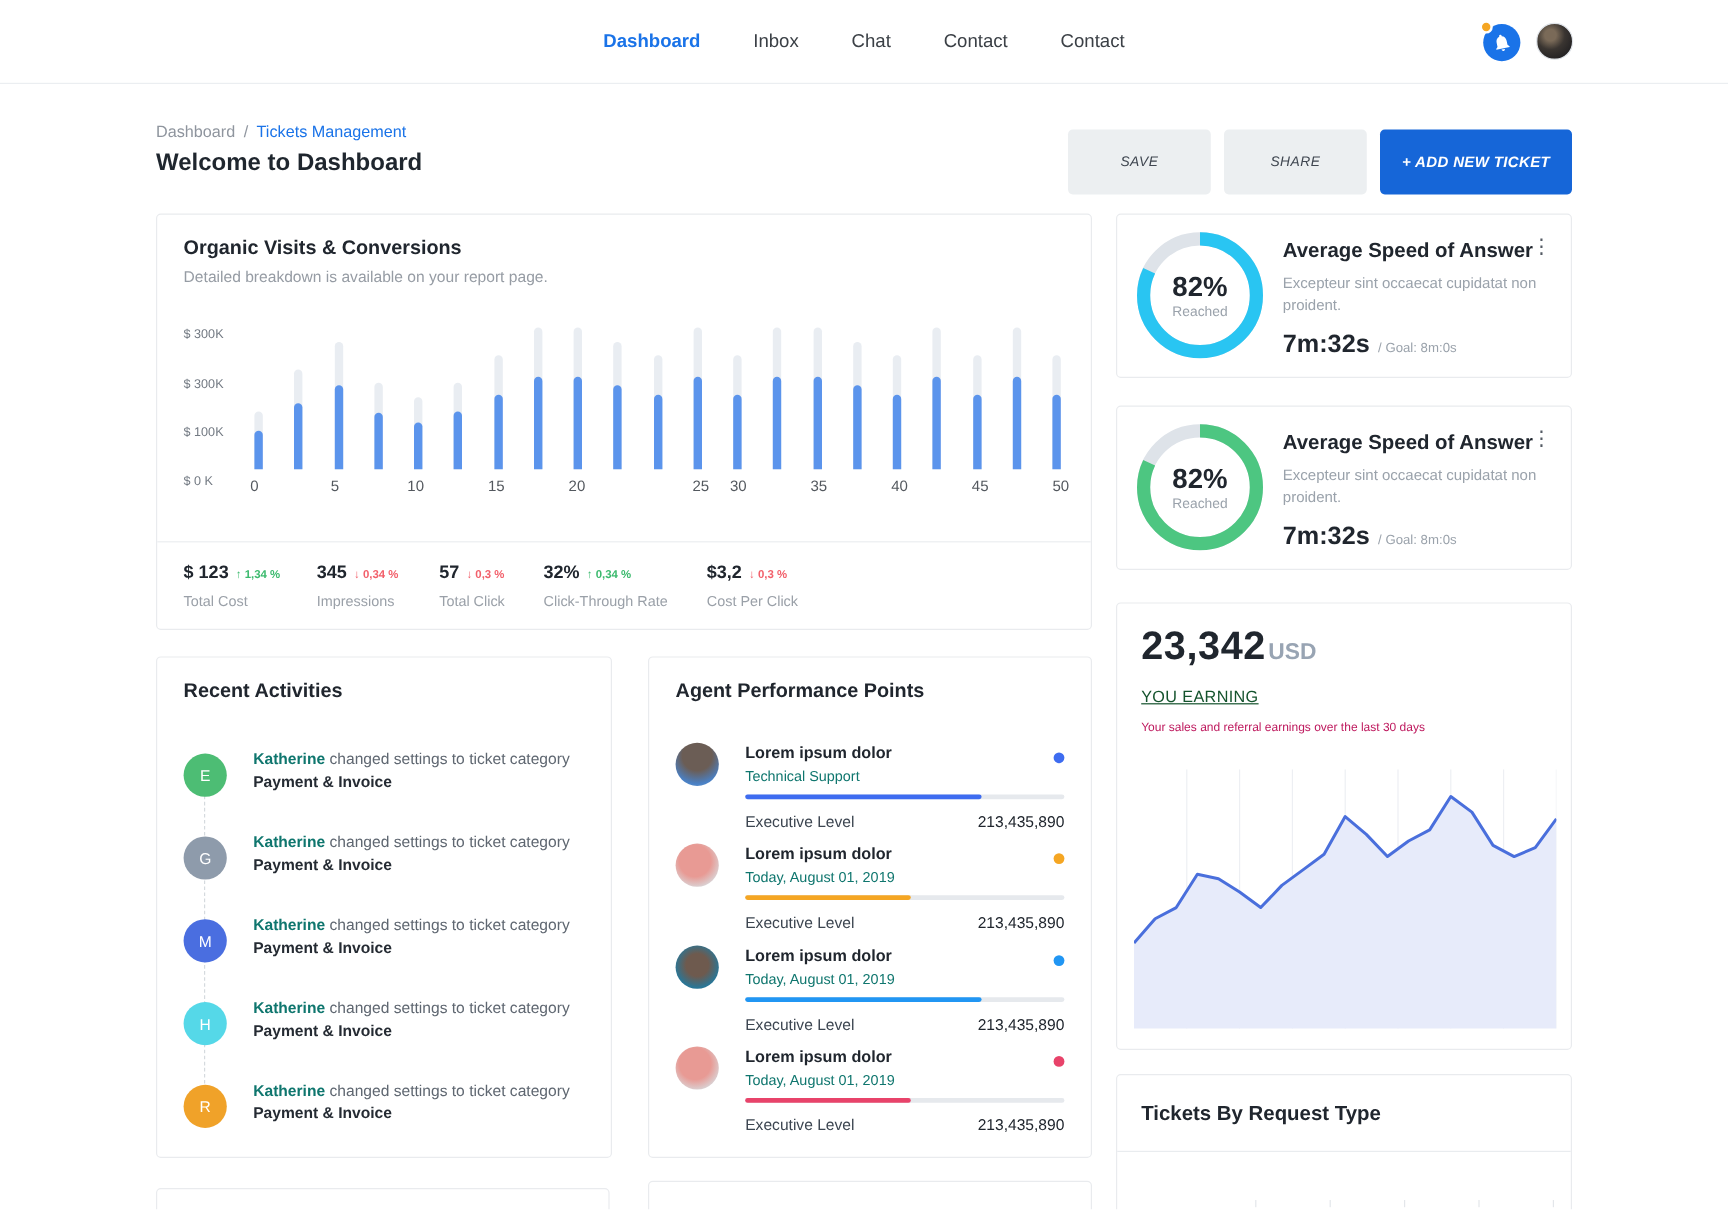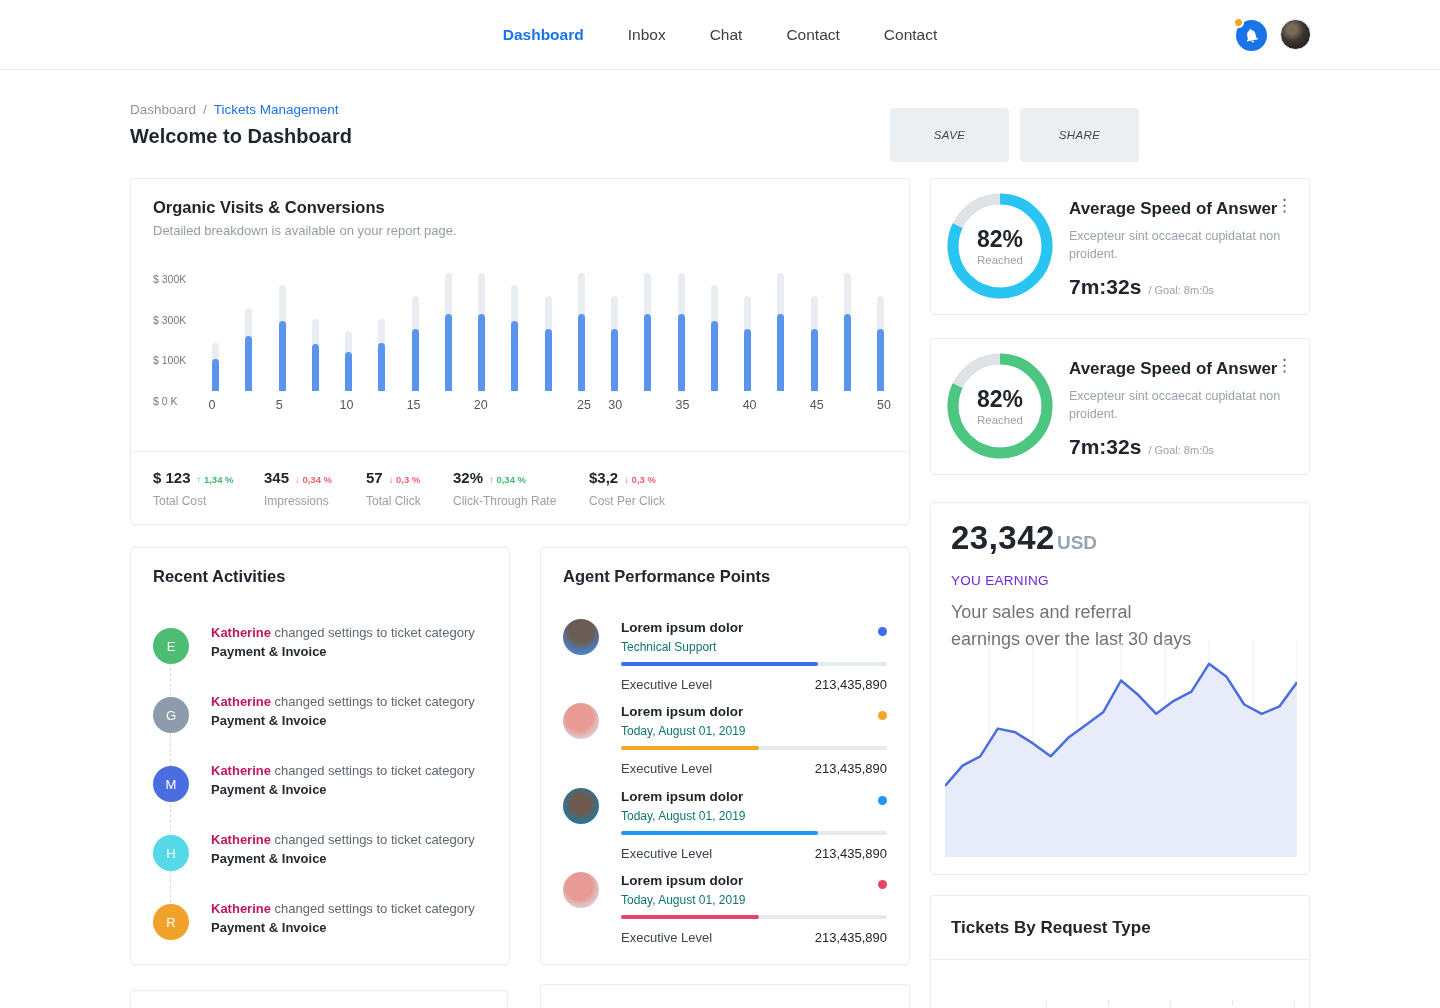--- a/index.html
+++ b/index.html
@@ -58,21 +58,21 @@
   .stat-change.up { color:#3cba6e; }
   .stat-change.down { color:#f2606b; }
   .stat-label { font-size:12px; color:#9aa0a8; margin-top:7px; }
 
   
   .activities-card { left:130px; top:547px; width:380px; height:418px; }
   .card-h { position:absolute; left:22px; top:19px; font-size:16.5px; font-weight:bold; color:#20262e; }
   .act-line { position:absolute; left:39px; top:100px; height:260px; border-left:1px dashed #d5dade; }
   .act-avatar { position:absolute; left:22px; width:36px; height:36px; border-radius:50%; color:#fff; font-size:13px; display:flex; align-items:center; justify-content:center; }
   .act-text { position:absolute; left:80px; width:280px; font-size:13px; color:#5f6771; line-height:1.45; }
-  .act-user { color:#be185d; font-weight:bold; cursor:pointer; }
+  .act-user { color:#0f766e; font-weight:bold; cursor:pointer; }
   .act-target { font-weight:bold; color:#252b33; }
 
   
   .agents-card { left:540px; top:547px; width:370px; height:418px; }
   .agent-avatar { position:absolute; left:22px; width:36px; height:36px; border-radius:50%; }
   .agent-av-0 { background:radial-gradient(circle at 50% 30%, #6b5d55 0 40%, #4a80c4 75%, #6fa3d8 100%); }
   .agent-av-1 { background:radial-gradient(circle at 45% 40%, #e89a94 0 45%, #d8dadd 80%, #c9ccd1 100%); }
   .agent-av-2 { background:radial-gradient(circle at 50% 45%, #6e5a4e 0 35%, #2a7696 70%, #1c6482 100%); }
   .agent-av-3 { background:radial-gradient(circle at 45% 40%, #e89a94 0 45%, #d8dadd 80%, #c9ccd1 100%); }
   .agent-name { position:absolute; left:80px; font-size:13.5px; font-weight:bold; color:#20262e; }
@@ -94,22 +94,22 @@
   .speed-desc { position:absolute; left:138px; top:48px; width:215px; font-size:12.5px; color:#9aa2ab; line-height:1.45; }
   .speed-time-row { position:absolute; left:138px; top:96px; display:flex; align-items:baseline; }
   .speed-time { font-size:21px; font-weight:bold; color:#20262e; }
   .speed-goal { font-size:11px; color:#9aa2ab; margin-left:7px; }
 
   
   .earn-card { left:930px; top:502px; width:380px; height:373px;padding-left:20px; }
   .earn-amount-row { position:absolute; left:20px; top:16px; display:flex; align-items:baseline; }
   .earn-amount { font-size:33px; font-weight:bold; color:#20262e; letter-spacing:.5px; }
   .earn-cur { font-size:19px; font-weight:bold; color:#98a4b3; margin-left:2px; }
-  .earn-label { position:absolute; left:20px; top:70px; font-size:13.5px; color:#6d28d9; letter-spacing:.3px; }
-  .earn-desc { position:absolute; left:20px; top:96px; width:250px; font-size:18px; color:#737373; line-height:1.5; }
+  .earn-label { position:absolute; left:20px; top:70px; font-size:13.5px; color:#14532d; letter-spacing:.3px;text-decoration:underline; }
+  .earn-desc { position:absolute; left:20px; top:96px; width:250px; font-size:10px; color:#be185d; line-height:1.5; }
   .earn-chart { position:absolute; left:14px; top:138px; width:352px; height:222px; }
 
   
   .tickets-card { left:930px; top:895px; width:380px; height:150px; }
   .tickets-divider { position:absolute; left:0; right:0; top:63px; border-top:1px solid #e9ecef; }
   .tick-stub { position:absolute; bottom:38px; width:1px; height:6px; background:#e3e6ea; }
 
   
   .bottom-card-1 { left:130px; top:990px; width:378px; height:40px; border-radius:4px 4px 0 0; }
   .bottom-card-2 { left:540px; top:984px; width:370px; height:40px; border-radius:4px 4px 0 0; }
@@ -137,20 +137,21 @@
     </div>
     <div class="topbar-avatar"></div>
   </div>
 
   <div class="breadcrumb">
     <span>Dashboard</span><span class="sep">/</span><span class="crumb-link">Tickets Management</span>
   </div>
   <div class="page-title">Welcome to Dashboard</div>
   <button class="btn btn-gray btn-save">SAVE</button>
   <button class="btn btn-gray btn-share">SHARE</button>
+  <button class="btn btn-add">+ ADD NEW TICKET</button>
 
   <div class="card organic-card">
     <div class="oc-title">Organic Visits &amp; Conversions</div>
     <div class="oc-sub">Detailed breakdown is available on your report page.</div>
     <div class="y-axis" id="y-axis">
         <span>$ 300K</span>
         <span>$ 300K</span>
         <span>$ 100K</span>
         <span>$ 0 K</span>
       </div>

